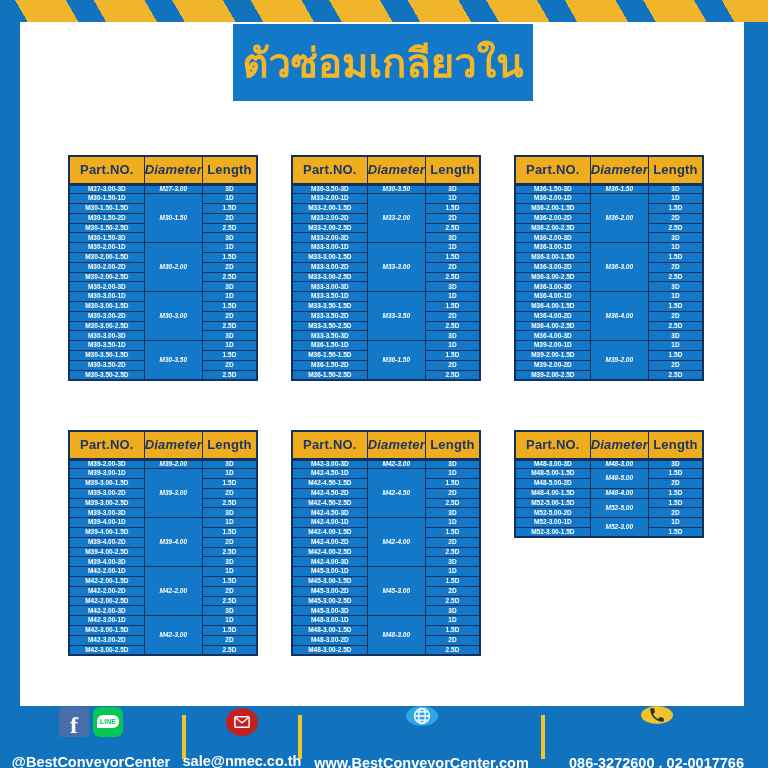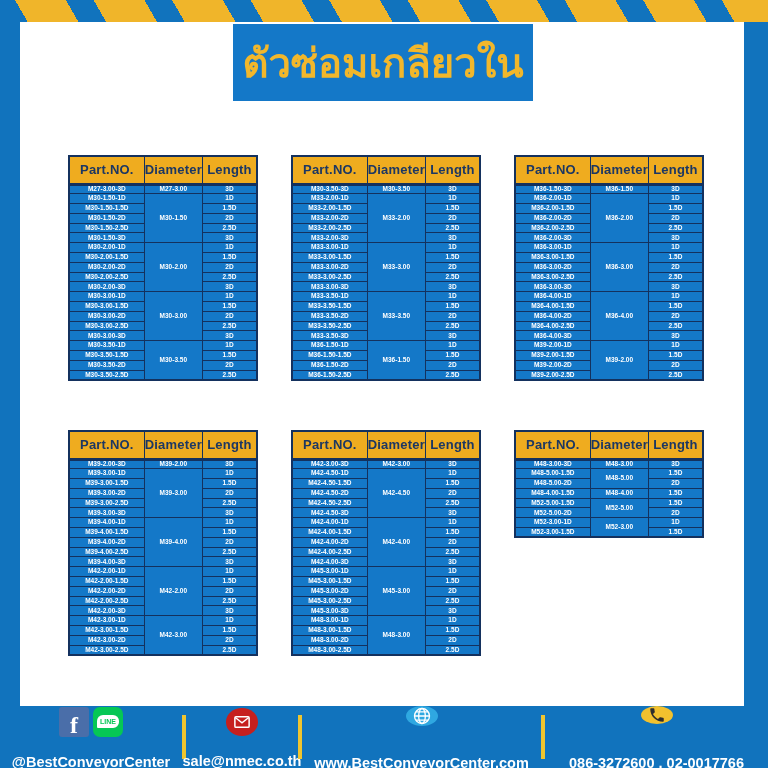--- a/index.html
+++ b/index.html
@@ -42,21 +42,21 @@
   table.spec th{
     background:var(--yellow); color:#1c3763; font-size:13px; font-weight:bold;
     height:28px; border:1.5px solid var(--navy); border-bottom:3px solid var(--navy);
     letter-spacing:.2px;
   }
   table.spec td{
     background:var(--cell-blue); color:#fff; font-size:6.5px; font-weight:bold;
     height:9.8px; line-height:1; padding:0; text-align:center; vertical-align:middle;
     border:1.5px solid var(--navy); overflow:hidden; white-space:nowrap;
   }
-  .c0{ width:40%; } .c1{ width:31%; } .c2{ width:29%; }
+  .c0{ width:40%; } .c1{ width:31%;font-style:italic; } .c2{ width:29%; }
   .t1{ left:68px;  top:155px; }
   .t2{ left:291px; top:155px; }
   .t3{ left:514px; top:155px; }
   .t4{ left:68px;  top:430px; }
   .t5{ left:291px; top:430px; }
   .t6{ left:514px; top:430px; }
   
   .footer{
     position:absolute; left:0; bottom:0; width:768px; height:62px;
     background:var(--blue); display:flex; align-items:stretch;

